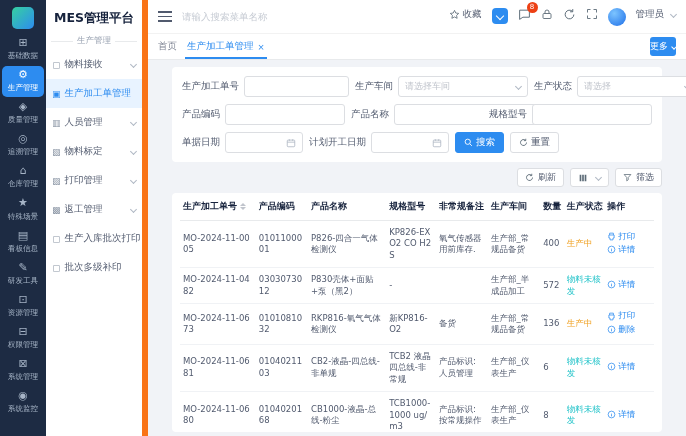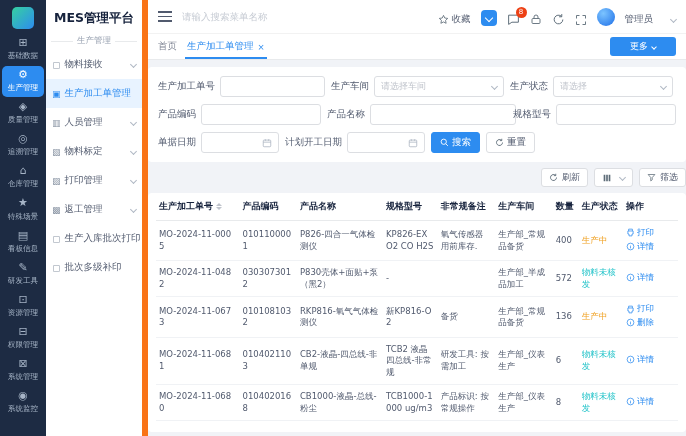--- a/index.html
+++ b/index.html
@@ -25,39 +25,39 @@
   .sub-item.active .g{color:#2d8cf0}
   .chev{margin-left:auto;width:5px;height:5px;border-right:1px solid #b0b8c4;border-bottom:1px solid #b0b8c4;transform:rotate(45deg);flex:0 0 auto}
 
   
   .main{flex:1;display:flex;flex-direction:column;min-width:0}
   .topbar{height:34px;background:#fff;display:flex;align-items:center;padding:0 10px;gap:10px;border-bottom:1px solid #f2f2f2}
   .burger{width:14px;display:flex;flex-direction:column;gap:3px;cursor:pointer}
   .burger i{height:1.6px;background:#515a6e;display:block}
   .gsearch{border:none;outline:none;font-size:9.5px;width:140px;color:#515a6e}
   .gsearch::placeholder{color:#c7ccd4}
-  .top-right{margin-left:auto;display:flex;align-items:flex-end;gap:10px}
+  .top-right{margin-left:auto;display:flex;align-items:flex-start;gap:10px}
   .fav{display:flex;align-items:center;gap:3px;font-size:9.5px;color:#515a6e;cursor:pointer}
   .bluesq{width:16px;height:16px;border-radius:4px;background:#2d8cf0;position:relative;cursor:pointer}
   .bluesq::after{content:"";position:absolute;left:5px;top:5px;width:5px;height:5px;border-right:1.4px solid #fff;border-bottom:1.4px solid #fff;transform:rotate(45deg)}
   .icbtn{position:relative;display:flex;align-items:center;cursor:pointer}
   .badge{position:absolute;top:-6px;right:-7px;background:#ed4014;color:#fff;font-size:7px;min-width:11px;height:11px;border-radius:6px;display:flex;align-items:center;justify-content:center;padding:0 2px}
   .avatar{width:18px;height:18px;border-radius:50%;background:radial-gradient(circle at 35% 30%,#7cc4ff,#1e6fe8);cursor:pointer}
-  .uname{font-size:9.5px;color:#515a6e;display:flex;align-items:center;gap:14px;cursor:pointer}
+  .uname{font-size:9.5px;color:#515a6e;display:flex;align-items:center;gap:3px;cursor:pointer}
 
   .tabsbar{height:26px;background:#fff;display:flex;align-items:center;padding:0 10px;gap:16px;border-bottom:1px solid #e8eaec}
   .tab{font-size:9.5px;color:#808695;height:100%;display:flex;align-items:center;gap:4px;cursor:pointer;position:relative;white-space:nowrap}
   .tab.active{color:#2d8cf0}
   .tab.active::after{content:"";position:absolute;left:-2px;right:-2px;bottom:0;height:2px;background:#2d8cf0}
   .tab .x{font-size:8.5px;color:#9aa3b2}
   .tab.active .x{color:#2d8cf0}
-  .more-btn{margin-left:auto;background:#2d8cf0;color:#fff;font-size:9px;padding:3px 20px;border-radius:3px;display:flex;align-items:center;gap:4px;cursor:pointer}
+  .more-btn{margin-left:auto;background:#2d8cf0;color:#fff;font-size:9px;padding:3px 0;border-radius:3px;display:flex;align-items:center;gap:4px;cursor:pointer}
   .more-btn .wchev{width:4px;height:4px;border-right:1.2px solid #fff;border-bottom:1.2px solid #fff;transform:rotate(45deg)}
 
-  .content{flex:1;background:#f1f3f7;padding:7px 0 4px;display:flex;flex-direction:column;gap:6px;overflow:hidden}
+  .content{flex:1;background:#f1f3f7;padding:7px 24px 4px;display:flex;flex-direction:column;gap:6px;overflow:hidden}
   .card{background:#fff;border-radius:4px}
 
   
   .fcard{padding:9px 10px;display:flex;flex-direction:column;gap:7px}
   .frow{display:flex;align-items:center;gap:6px}
   .fg{display:flex;align-items:center;gap:5px}
   .fg label{font-size:9.5px;color:#515a6e;white-space:nowrap}
   .ctl{height:21px;border:1px solid #dcdee2;border-radius:3px;background:#fff;display:flex;align-items:center;padding:0 6px;font-size:9.5px;color:#515a6e}
   input.ctl{outline:none}
   .ph{color:#c0c4cc;font-size:9px;white-space:nowrap;overflow:hidden}
@@ -432,21 +432,21 @@
                     <path d="M12 8v1M12 11v6" stroke="currentColor" stroke-width="2"></path>
                   </svg>
                   <span>删除</span>
                 </span></td>
             </tr>
             <tr>
               <td>MO-2024-11-0681</td>
               <td>0104021103</td>
               <td>CB2-液晶-四总线-非单规</td>
               <td>TCB2 液晶四总线-非常规</td>
-              <td>研发工具: 按需加工</td>
+              <td>产品标识: 人员管理</td>
               <td>生产部_仪表生产</td>
               <td>6</td>
               <td><span class="st st-info">物料未核发</span></td>
               <td><span class="op">
                   <svg width="9" height="9" viewBox="0 0 24 24">
                     <circle cx="12" cy="12" r="9" fill="none" stroke="currentColor" stroke-width="2"></circle>
                     <path d="M12 8v1M12 11v6" stroke="currentColor" stroke-width="2"></path>
                   </svg>
                   <span>详情</span>
                 </span></td>

